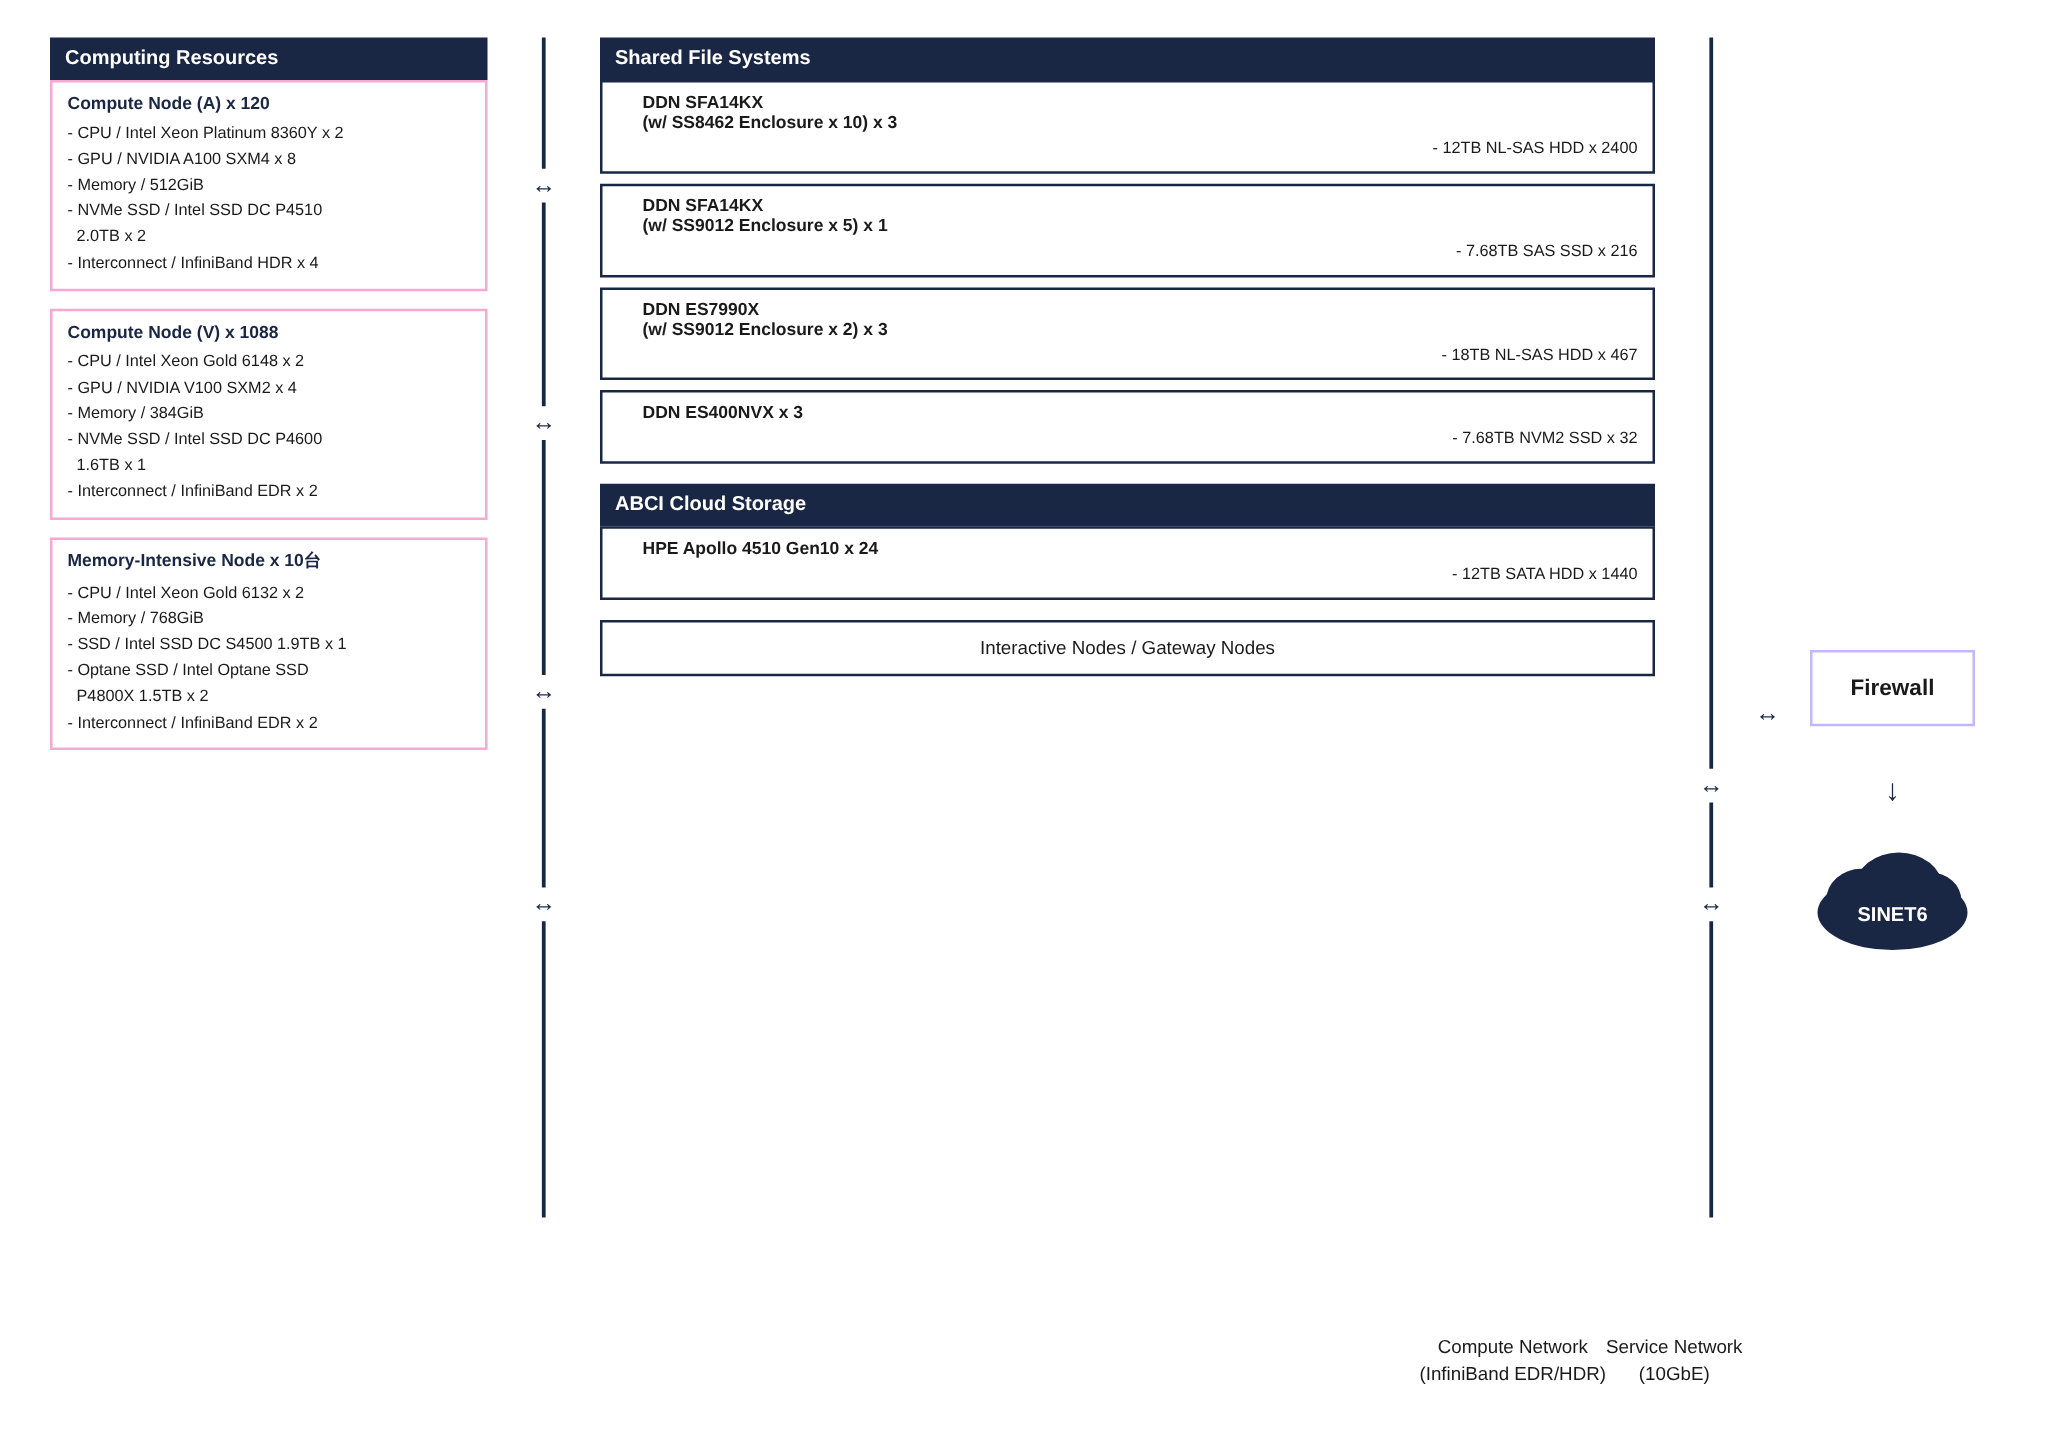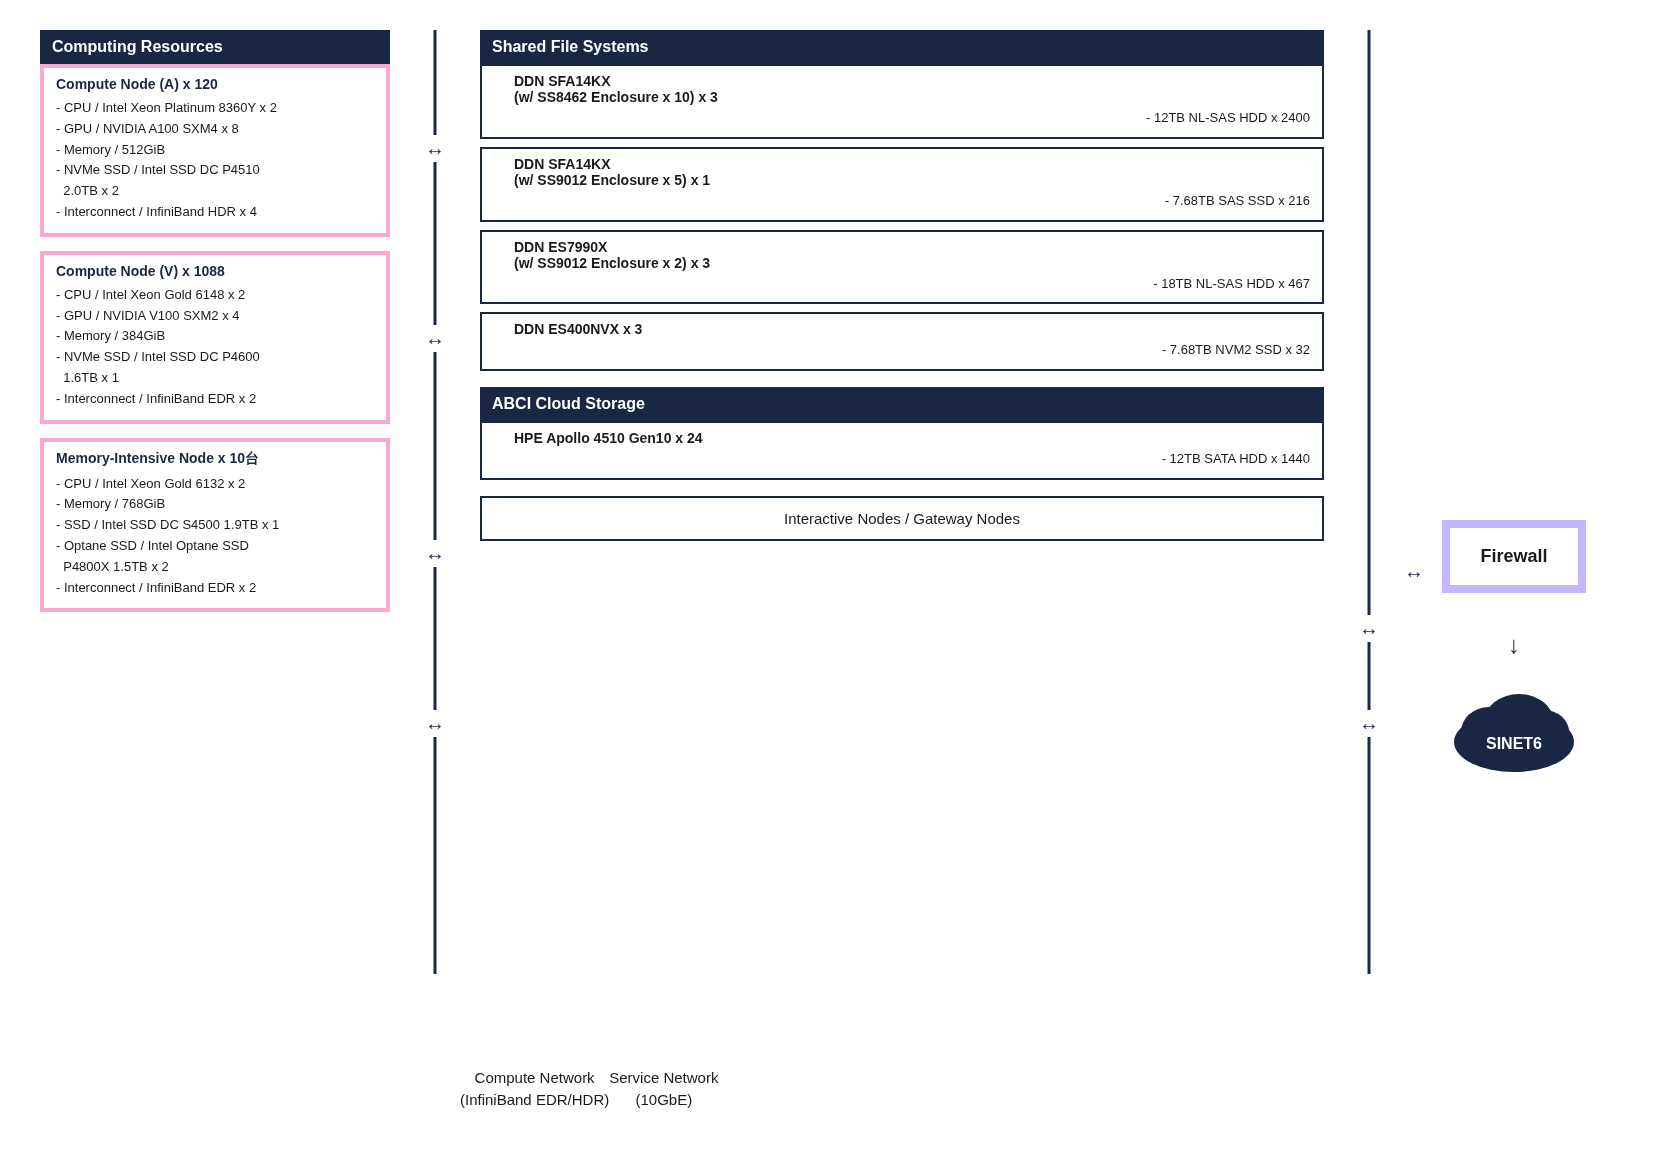--- a/index.html
+++ b/index.html
@@ -26,21 +26,21 @@
     .section-header {
       background: #1a2744;
       color: #fff;
       font-weight: bold;
       font-size: 16px;
       padding: 8px 12px;
       margin-bottom: 0;
     }
 
     .node-box {
-      border: 4px solid #f9a8d4;
+      border: 2px solid #f9a8d4;
       margin-bottom: 14px;
     }
 
     .node-box-header {
       font-weight: bold;
       font-size: 14px;
       padding: 8px 12px 4px 12px;
       color: #1a2744;
     }
 
@@ -81,21 +81,21 @@
       border: 2px solid #1a2744;
       padding: 12px;
       font-size: 15px;
       font-weight: normal;
       color: #1a1a1a;
       text-align: center;
       margin-top: 8px;
     }
 
     .firewall-box {
-      border: 8px solid #c4b5fd;
+      border: 2px solid #c4b5fd;
       padding: 18px 30px;
       font-size: 18px;
       font-weight: bold;
       color: #1a1a1a;
       text-align: center;
       margin-bottom: 20px;
     }
 
     .bottom-label {
       text-align: center;
@@ -243,21 +243,21 @@
             <ellipse cx="45" cy="55" rx="28" ry="25" fill="#1a2744"></ellipse>
             <ellipse cx="75" cy="45" rx="35" ry="28" fill="#1a2744"></ellipse>
             <ellipse cx="100" cy="55" rx="25" ry="22" fill="#1a2744"></ellipse>
             <text x="70" y="72" text-anchor="middle" fill="white" font-size="16" font-weight="bold" font-family="Arial">SINET6</text>
           </svg>
         </div>
       </div>
 
     </div>
 
-    <div style="display:flex; justify-content:flex-start; padding:0 100px 10px 420px; height:80px; align-items:center;">
+    <div style="display:flex; justify-content:flex-end; padding:0 100px 10px 420px; height:80px; align-items:center;">
       <div class="bottom-label" style="text-align:center;">
         <div style="font-size:15px; color:#1a1a1a;">Compute Network</div>
         <div style="font-size:15px; color:#1a1a1a;">(InfiniBand EDR/HDR)</div>
       </div>
       <div class="bottom-label" style="text-align:center; margin-right:120px;">
         <div style="font-size:15px; color:#1a1a1a;">Service Network</div>
         <div style="font-size:15px; color:#1a1a1a;">(10GbE)</div>
       </div>
     </div>
 

